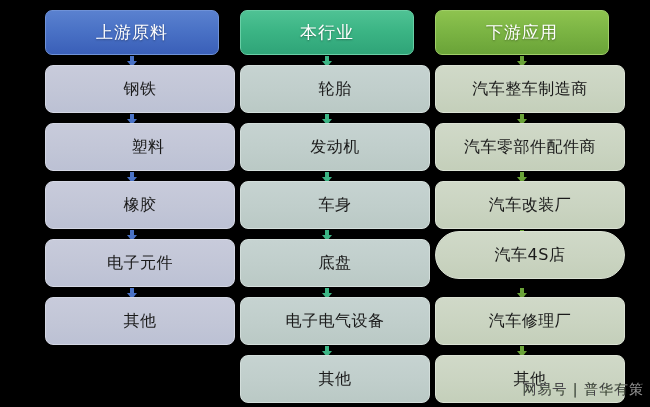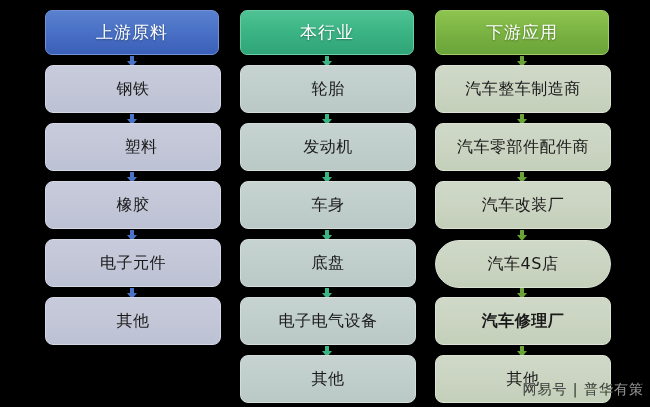--- a/index.html
+++ b/index.html
@@ -54,21 +54,21 @@
   }
   .hdr-green {
     background: linear-gradient(180deg, #8ec34f 0%, #7cb544 45%, #6aa338 100%);
     border: 1px solid #a0cf68;
   }
 
   
   .chip {
     position: absolute;
     left: 0;
-    width: 176px;
+    width: 190px;
     height: 48px;
     border-radius: 8px;
     box-sizing: border-box;
     display: flex;
     align-items: center;
     justify-content: center;
     font-size: 16px;
     color: #1a1a1a;
     letter-spacing: 0.5px;
     white-space: nowrap;
@@ -261,30 +261,30 @@
         </span>
         <div class="chip chip-green" style="top: 181px;">
           <span>汽车改装厂</span>
         </div>
         <span class="arrow" style="top: 230px;">
           <svg width="10" height="11" viewBox="0 0 10 11">
             <rect x="3" y="0" width="4" height="6" fill="#6aa338"></rect>
             <polygon points="0,5 10,5 5,11" fill="#6aa338"></polygon>
           </svg>
         </span>
-        <div class="chip chip-green" style="top: 240px; border-radius: 24px;">
+        <div class="chip chip-green" style="top: 231px; border-radius: 24px;">
           <span>汽车4S店</span>
         </div>
         <span class="arrow" style="top: 288px;">
           <svg width="10" height="11" viewBox="0 0 10 11">
             <rect x="3" y="0" width="4" height="6" fill="#6aa338"></rect>
             <polygon points="0,5 10,5 5,11" fill="#6aa338"></polygon>
           </svg>
         </span>
-        <div class="chip chip-green" style="top: 297px; font-weight: bold;">
+        <div class="chip chip-green" style="top: 297px;">
           <span>汽车修理厂</span>
         </div>
         <span class="arrow" style="top: 346px;">
           <svg width="10" height="11" viewBox="0 0 10 11">
             <rect x="3" y="0" width="4" height="6" fill="#6aa338"></rect>
             <polygon points="0,5 10,5 5,11" fill="#6aa338"></polygon>
           </svg>
         </span>
         <div class="chip chip-green" style="top: 355px;">
           <span>其他</span>

